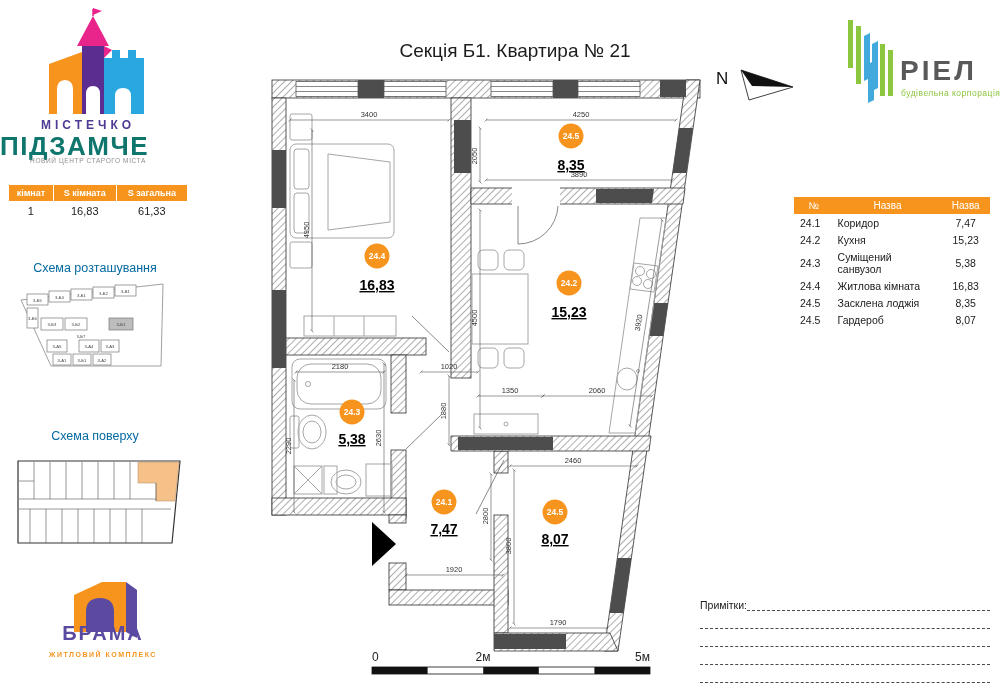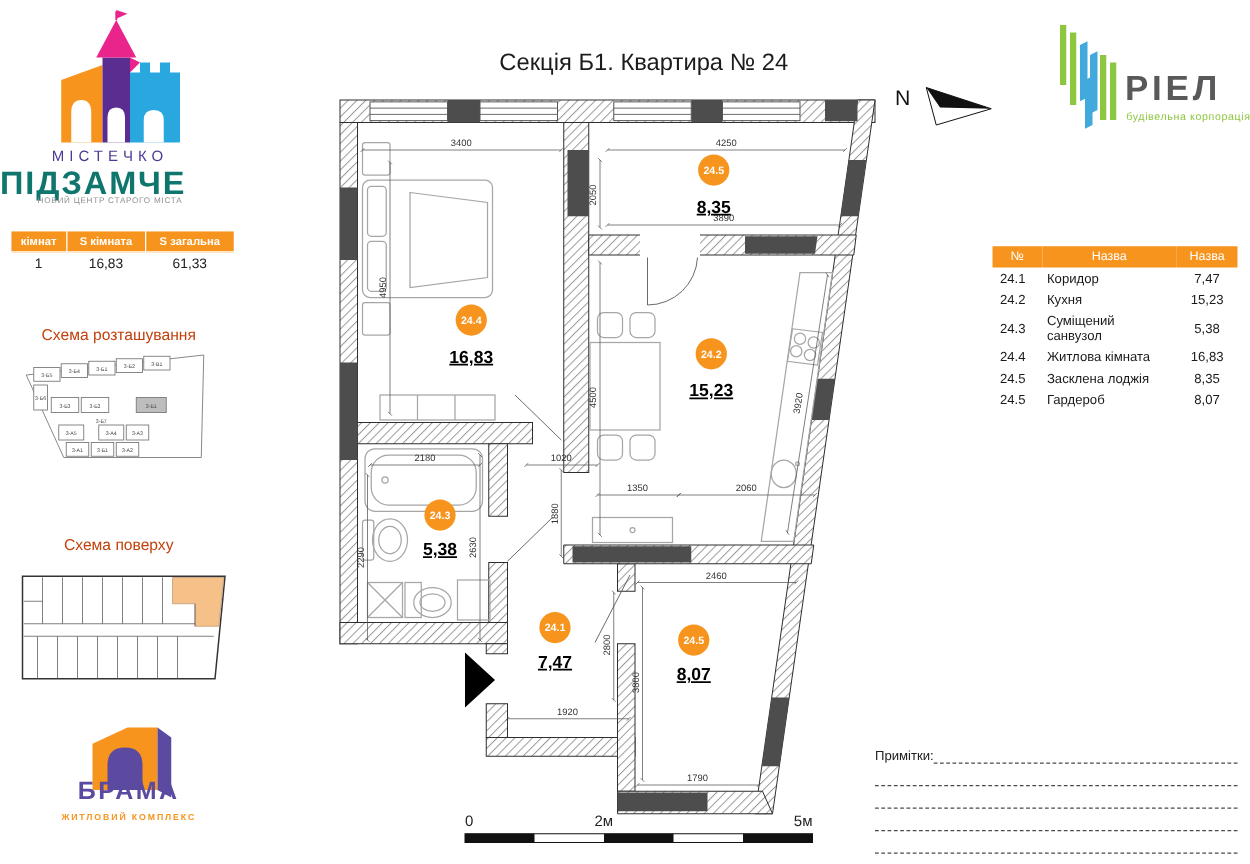--- a/index.html
+++ b/index.html
@@ -2,26 +2,26 @@
 <html><head>
 <meta charset="utf-8">
 <style>
   html,body{margin:0;padding:0}
   body{width:1000px;height:691px;position:relative;background:#fff;
        font-family:"Liberation Sans",sans-serif;overflow:hidden;color:#111}
   .abs{position:absolute}
   
   #title{left:315px;top:40px;width:400px;text-align:center;font-size:19px;color:#1c1c1c}
   
-  .brand-top{left:0;top:118px;width:176px;text-align:center;font-size:12px;font-weight:normal;
+  .brand-top{left:0;top:118px;width:176px;text-align:center;font-size:12px;font-weight:bold;
              letter-spacing:4px;color:#4F3A93}
   .brand-name{left:0;top:131px;width:176px;font-size:26px;font-weight:bold;
              letter-spacing:1.5px;color:#0f766e}
   .brand-sub{left:0;top:157px;width:176px;text-align:center;font-size:6.5px;letter-spacing:.6px;color:#8f8f8f}
-  .scheme-title{left:0;width:190px;text-align:center;font-size:12.5px;color:#c2410c}
+  .scheme-title{left:0;width:190px;text-align:center;font-size:12.5px;color:#0369a1}
   #loc-title{top:261px}
   #floor-title{top:429px}
   .brama-name{left:10px;top:622px;width:186px;text-align:center;font-size:20px;font-weight:bold;
               letter-spacing:2px;color:#5B4AA0}
   .brama-sub{left:10px;top:651px;width:186px;text-align:center;font-size:7px;letter-spacing:1.5px;color:#F7941E;font-weight:bold}
   
   table{border-collapse:collapse;position:absolute}
   #sum-table{left:8px;top:184px;width:180px}
   #sum-table th{background:#F7941E;color:#fff;font-size:9px;font-weight:bold;padding:3px 2px;border:1px solid #fff}
   #sum-table td{font-size:11px;text-align:center;padding:3px 2px;color:#222}
@@ -52,21 +52,21 @@
   .win{fill:#fff;stroke:#555;stroke-width:.8}
   .winl{stroke:#555;stroke-width:.7}
   .sblock{fill:#fff;stroke:#777;stroke-width:.7}
   .sblock.hl{fill:#bdbdbd}
   .sbt{font-size:4.2px;fill:#444;text-anchor:middle}
   .fline{stroke:#555;stroke-width:.6;fill:none}
 </style>
 </head>
 <body>
 
-<div id="title" class="abs">Секція Б1. Квартира № 24</div>
+<div id="title" class="abs">Секція Б1. Квартира № 21</div>
 
 <svg class="abs" style="left:35px;top:6px" width="130" height="112" viewBox="0 0 130 112">
   <g>
     <path d="M14,58 L47,46 L47,108 L14,108 Z" fill="#F7941E"></path>
     <path d="M22,108 L22,84 Q22,74 30,74 Q38,74 38,84 L38,108 Z" fill="#fff"></path>
     <rect x="47" y="40" width="22" height="68" fill="#5B2D90"></rect>
     <polygon points="42,40 74,40 58,10" fill="#E9258C"></polygon>
     <line x1="58" y1="10" x2="58" y2="3" stroke="#E9258C" stroke-width="1.5"></line>
     <polygon points="58,2 67,5 58,9" fill="#E9258C"></polygon>
     <path d="M51,108 L51,88 Q51,80 58,80 Q65,80 65,88 L65,108 Z" fill="#fff"></path>

